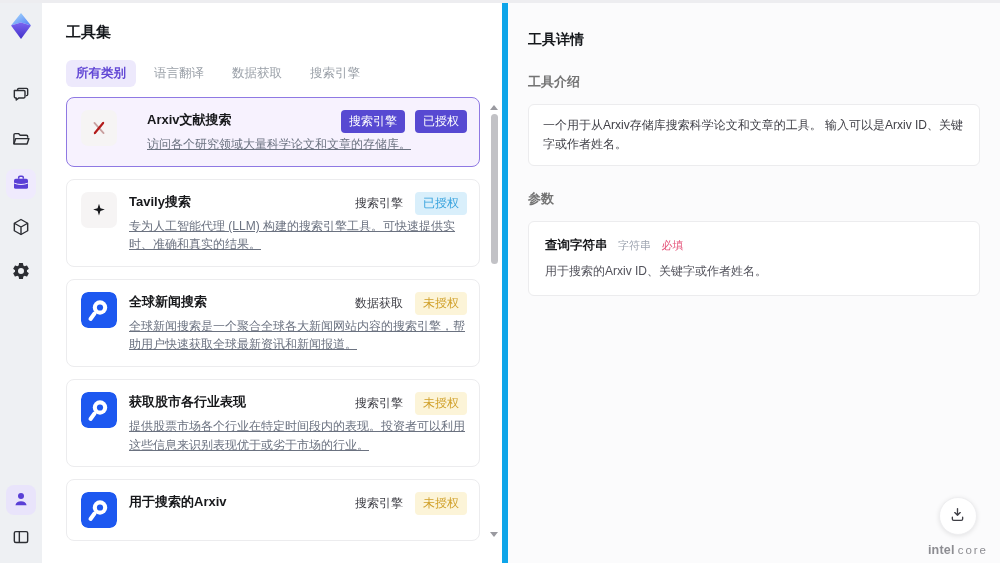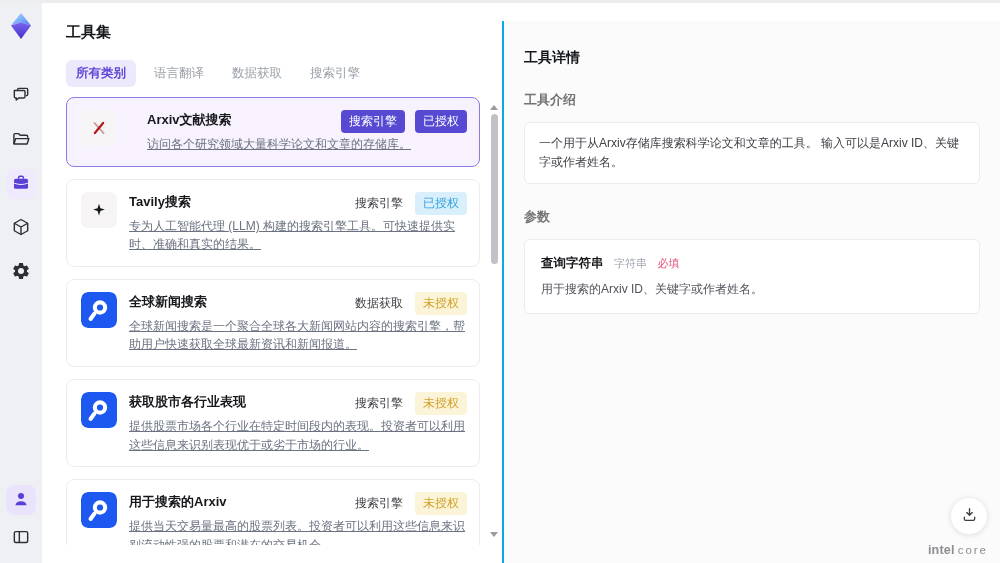--- a/index.html
+++ b/index.html
@@ -42,32 +42,32 @@
   .badge.amber { background:#fcf4d8; color:#d0a02a; }
 
   
   .scrollbar { position:absolute; right:2px; top:8px; width:12px; height:432px; }
   .sb-arrow { width:0; height:0; margin:0 auto; border-left:4px solid transparent; border-right:4px solid transparent; cursor:pointer; }
   .sb-up { border-bottom:5px solid #9a9aa0; }
   .sb-down { border-top:5px solid #9a9aa0; position:absolute; bottom:0; left:2px; }
   .sb-thumb { width:7px; margin:4px auto 0; height:150px; background:#c2c2c6; border-radius:4px; cursor:pointer; }
 
   
-  .detail-pane { flex:1; border-left:2px solid #0ea5e9; background:#fbfbfc; padding:28px 20px; position:relative; min-width:0;margin-top:18px; }
+  .detail-pane { flex:1; border-left:6px solid #0ea5e9; background:#fbfbfc; padding:28px 20px; position:relative; min-width:0; }
   .detail-title { font-size:14px; font-weight:700; color:#15181c; }
   .section-h { font-size:13px; font-weight:700; color:#737373; margin-top:24px; }
   .card { background:#fff; border:1px solid #ececee; border-radius:6px; margin-top:13px; }
   .card.intro { padding:11px 14px; font-size:12px; color:#3f3f46; line-height:1.6; }
   .card.param { padding:13px 16px 15px; }
   .param-name { font-size:12.5px; font-weight:700; color:#17181b; }
   .param-type { font-size:11px; color:#9ca3af; margin-left:6px; }
   .param-req { font-size:11px; color:#e5537a; margin-left:6px; }
   .param-desc { font-size:12px; color:#52525b; margin-top:9px; }
 
-  .corner { position:absolute; right:12px; bottom:6px; display:flex; flex-direction:column; align-items:flex-end; }
+  .corner { position:absolute; right:12px; bottom:6px; display:flex; flex-direction:column; align-items:center; }
   .dl-btn { width:38px; height:38px; border-radius:50%; background:#fff; border:1px solid #efeff1; box-shadow:0 1px 5px rgba(0,0,0,.10); display:flex; align-items:center; justify-content:center; cursor:pointer; }
   .intel { margin-top:8px; color:#8d8d92; font-size:12.5px; display:flex; align-items:baseline; gap:3px; }
   .intel .i { font-weight:700; letter-spacing:.2px; }
   .intel .c { font-size:11.5px; letter-spacing:2px; }
 </style>
 </head>
 <body>
 
 <div class="app">
 
@@ -225,21 +225,20 @@
           <div class="tool-icon">
             <svg viewBox="0 0 36 36" width="36" height="36">
               <rect width="36" height="36" rx="7" fill="#1d58f0"></rect>
               <circle cx="19" cy="15.5" r="7.2" fill="#fff"></circle>
               <circle cx="19" cy="15.5" r="3.1" fill="#1d58f0"></circle>
               <path d="M13.5 21.5L9.5 27" stroke="#fff" stroke-width="4" stroke-linecap="round"></path>
             </svg>
           </div>
           <div class="tool-text">
             <div class="tool-name">用于搜索的Arxiv</div>
-            <div class="tool-desc">提供当天交易量最高的股票列表。投资者可以利用这些信息来识别流动性强的股票和潜在的交易机会。</div>
           </div>
           <div class="tool-badges">
             <span class="badge cat-text">搜索引擎</span>
             <span class="badge amber">未授权</span>
           </div>
         </div>
 
         <div class="scrollbar">
           <div class="sb-arrow sb-up"></div>
           <div class="sb-thumb"></div>

